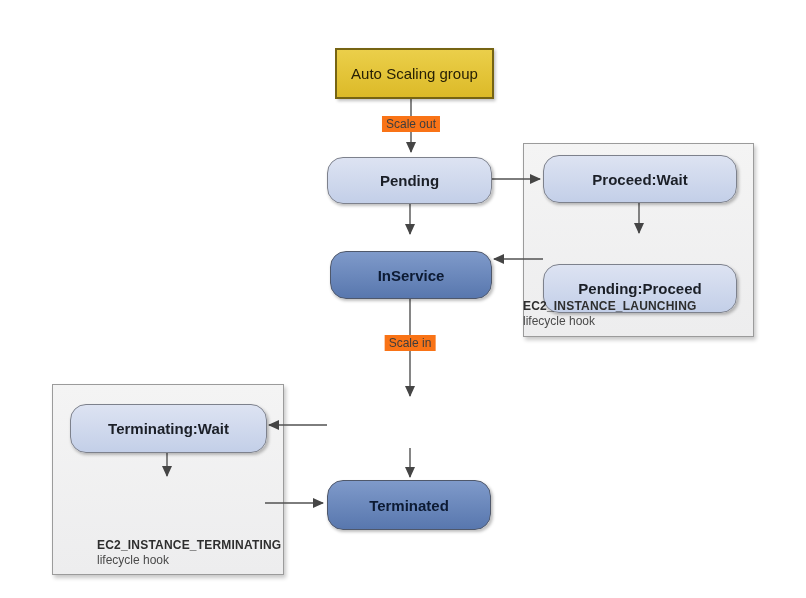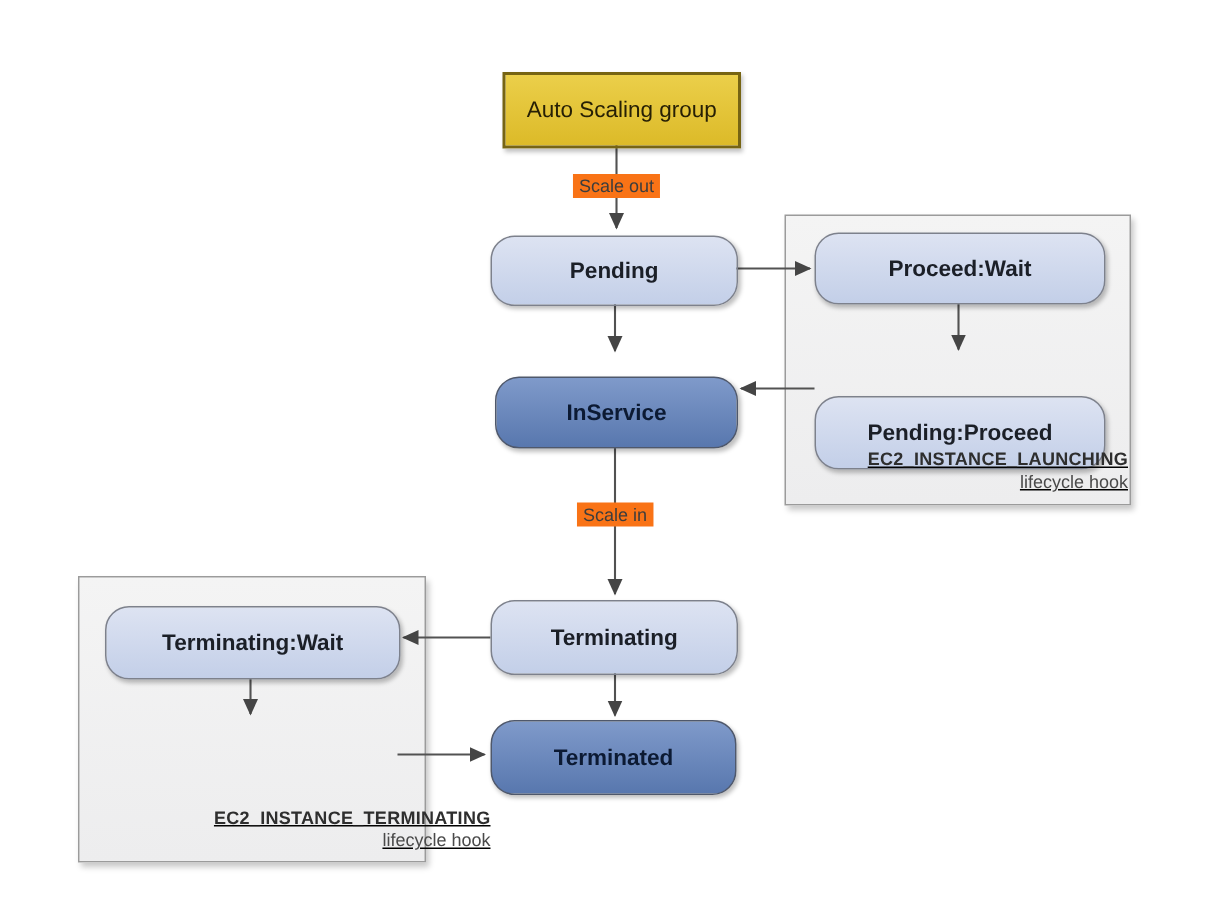--- a/index.html
+++ b/index.html
@@ -13,24 +13,23 @@
   }
   .panel {
     position: absolute;
     background: linear-gradient(#f4f4f4, #ededee);
     border: 1px solid #9b9b9b;
     box-shadow: 2px 3px 4px rgba(0,0,0,0.22);
     z-index: 1;
   }
   .panel-caption {
     position: absolute;
-    text-align: right;
+    text-align: left;
     z-index: 4;
     line-height: 1.25;
-    text-decoration: underline;
   }
   .panel-title {
     font-size: 12px;
     font-weight: bold;
     color: #2e2e2e;
     letter-spacing: 0.2px;
   }
   .panel-sub {
     font-size: 12px;
     color: #4a4a4a;
@@ -125,23 +124,20 @@
   </div>
 
   <div class="state light" style="left:543px; top:240px; width:192px; height:47px;margin-top:24px;">
     <span>Pending:Proceed</span>
   </div>
 
   <div class="state dark" style="left:330px; top:251px; width:160px; height:46px;">
     <span>InService</span>
   </div>
 
-  <div class="state light" style="left:327px; top:400px; width:163px; height:48px;">
-    <span>Terminating</span>
-  </div>
 
   <div class="state light" style="left:70px; top:404px; width:195px; height:47px;">
     <span>Terminating:Wait</span>
   </div>
 
 
   <div class="state dark" style="left:327px; top:480px; width:162px; height:48px;">
     <span>Terminated</span>
   </div>
 

